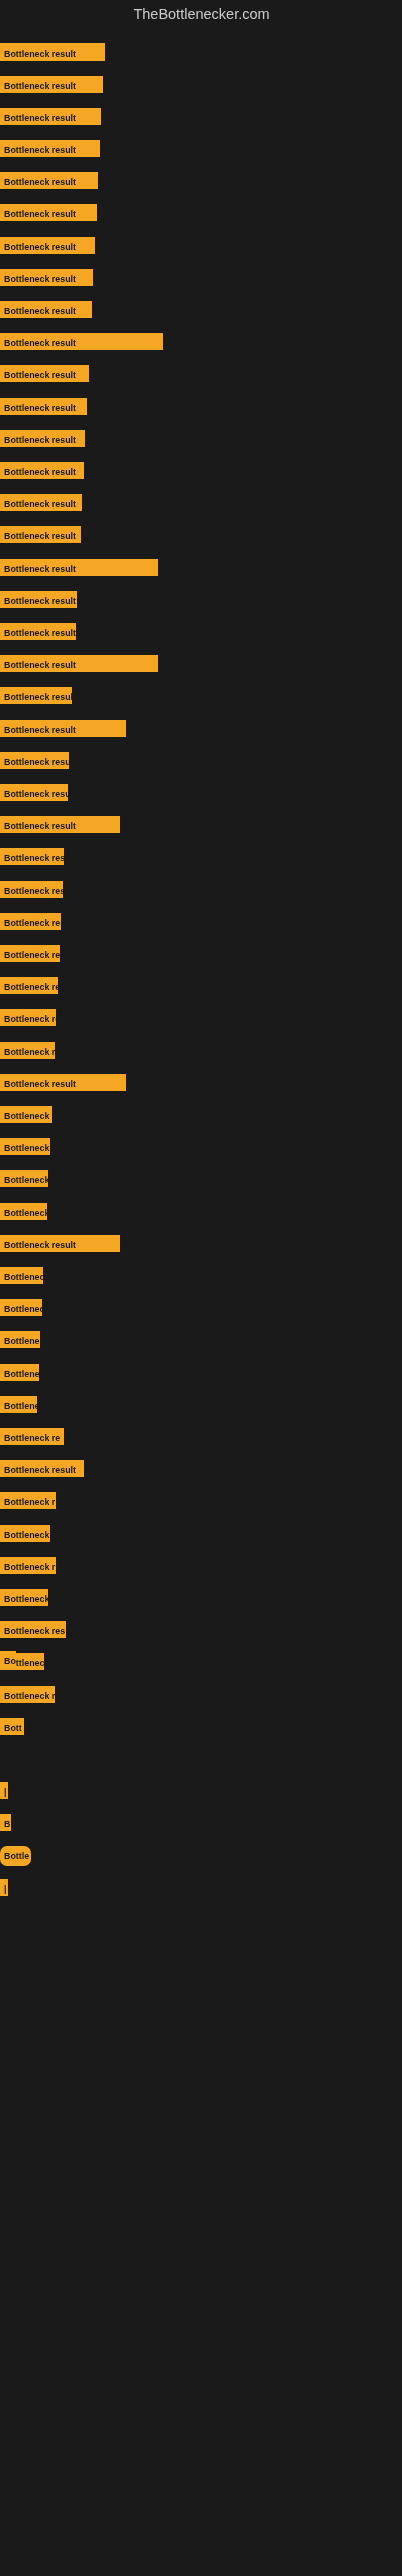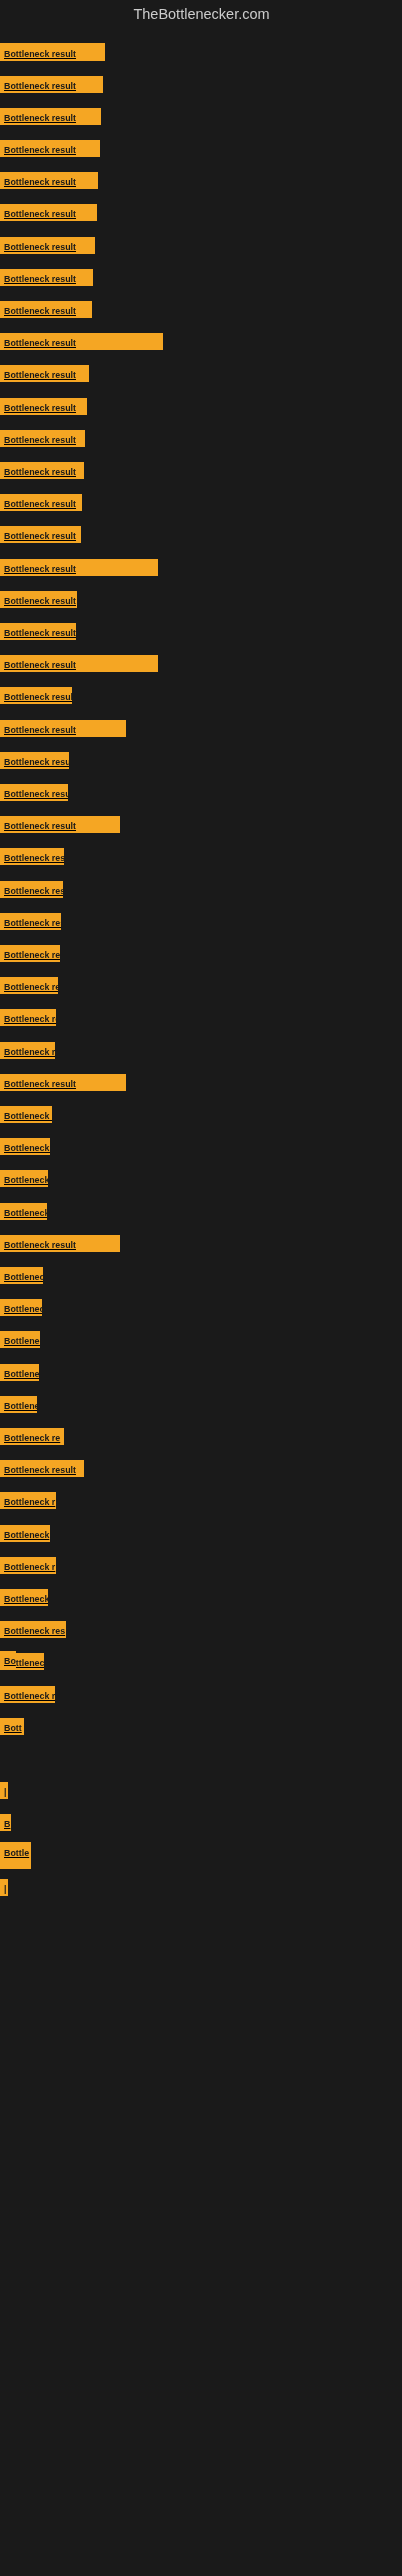--- a/index.html
+++ b/index.html
@@ -25,21 +25,20 @@
       position: relative;
       width: 403px;
       height: 2496px;
       margin-top: 3.2px;
     }
     .bar-item {
       position: absolute;
       left: 0;
       display: flex;
       align-items: center;
-      text-decoration: underline;
     }
     .bar-label {
       background-color: #f5a623;
       color: #1a1a1a;
       font-size: 8.9px;
       font-weight: bold;
       padding: 2.4px 4px;
       white-space: nowrap;
       overflow: hidden;
     }
@@ -214,19 +213,19 @@
     <div class="bar-item" style="top: 1622px; height: 17.7px; width: 16px;">
       <div class="bar-label" style="height: 17.7px; line-height: 17.7px; max-width: 16px; width: 16px;">Bo</div>
     </div>
     <div class="bar-item" style="top: 1753px; height: 17.7px; width: 6.4px;">
       <div class="bar-label" style="height: 17.7px; line-height: 17.7px; max-width: 6.4px; width: 6.4px;">|</div>
     </div>
     <div class="bar-item" style="top: 1785px; height: 17.7px; width: 11.3px;">
       <div class="bar-label" style="height: 17.7px; line-height: 17.7px; max-width: 11.3px; width: 11.3px;">B</div>
     </div>
     <div class="bar-item" style="top: 1818px; height: 17.7px; width: 31px;">
-      <div class="bar-label" style="height: 27px; line-height: 17.7px; max-width: 31px; width: 31px;">Bottle</div>
+      <div class="bar-label" style="height: 20px; line-height: 17.7px; max-width: 31px; width: 31px; border-radius: 7px;">Bottle</div>
     </div>
     <div class="bar-item" style="top: 1850px; height: 17.7px; width: 6.4px;">
       <div class="bar-label" style="height: 17.7px; line-height: 17.7px; max-width: 6.4px; width: 6.4px;">|</div>
     </div>
   </div>
 
 
 </body></html>

